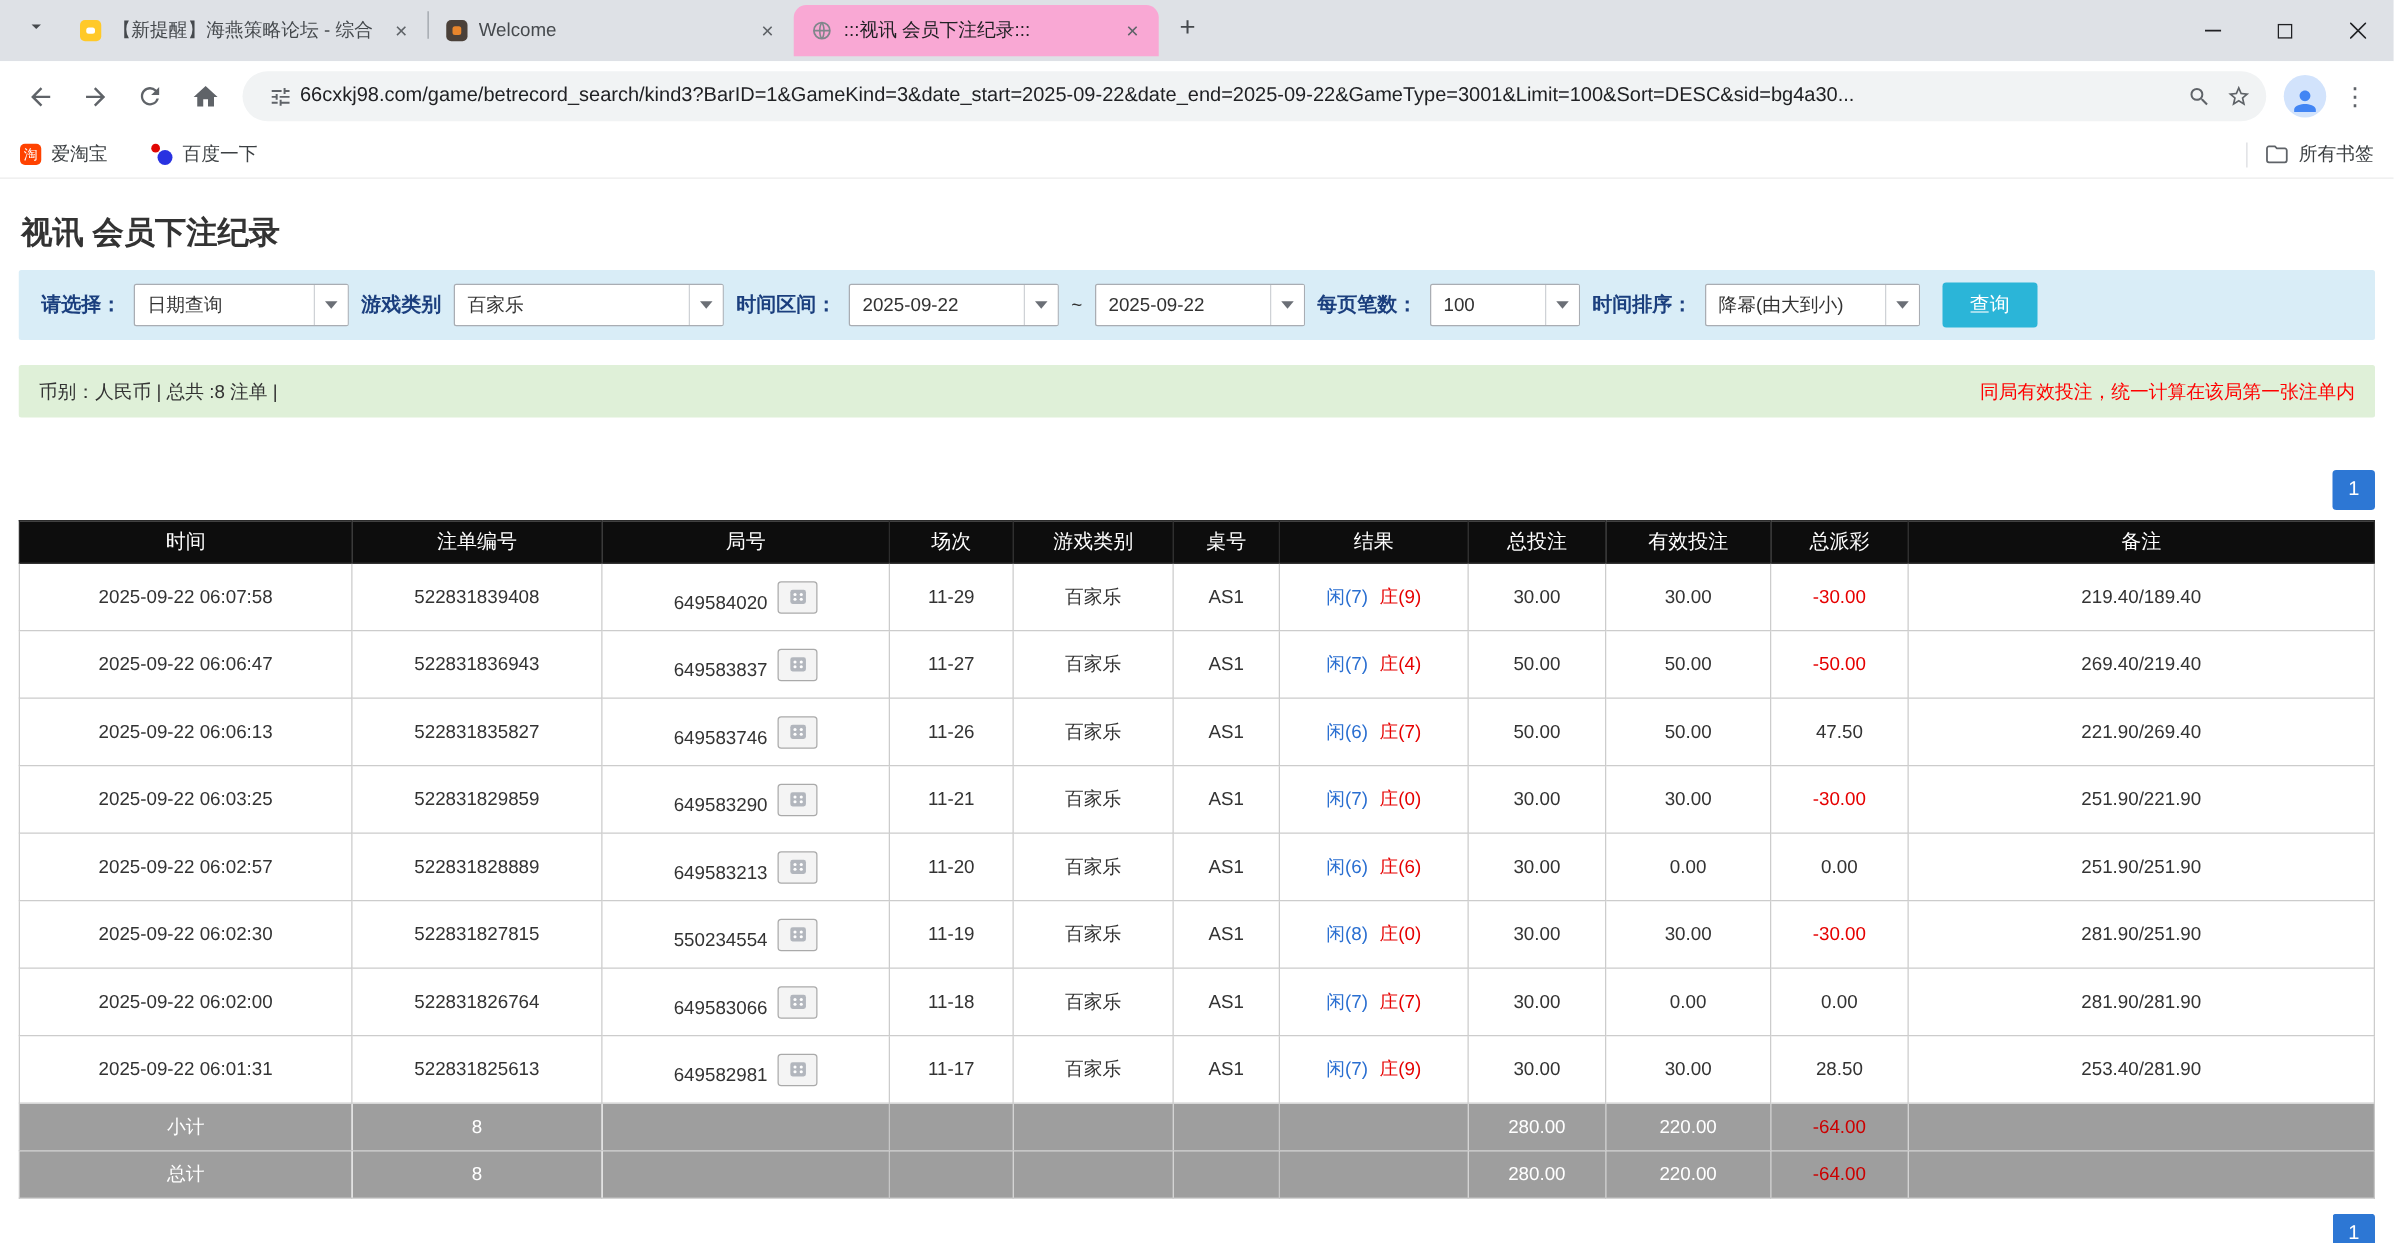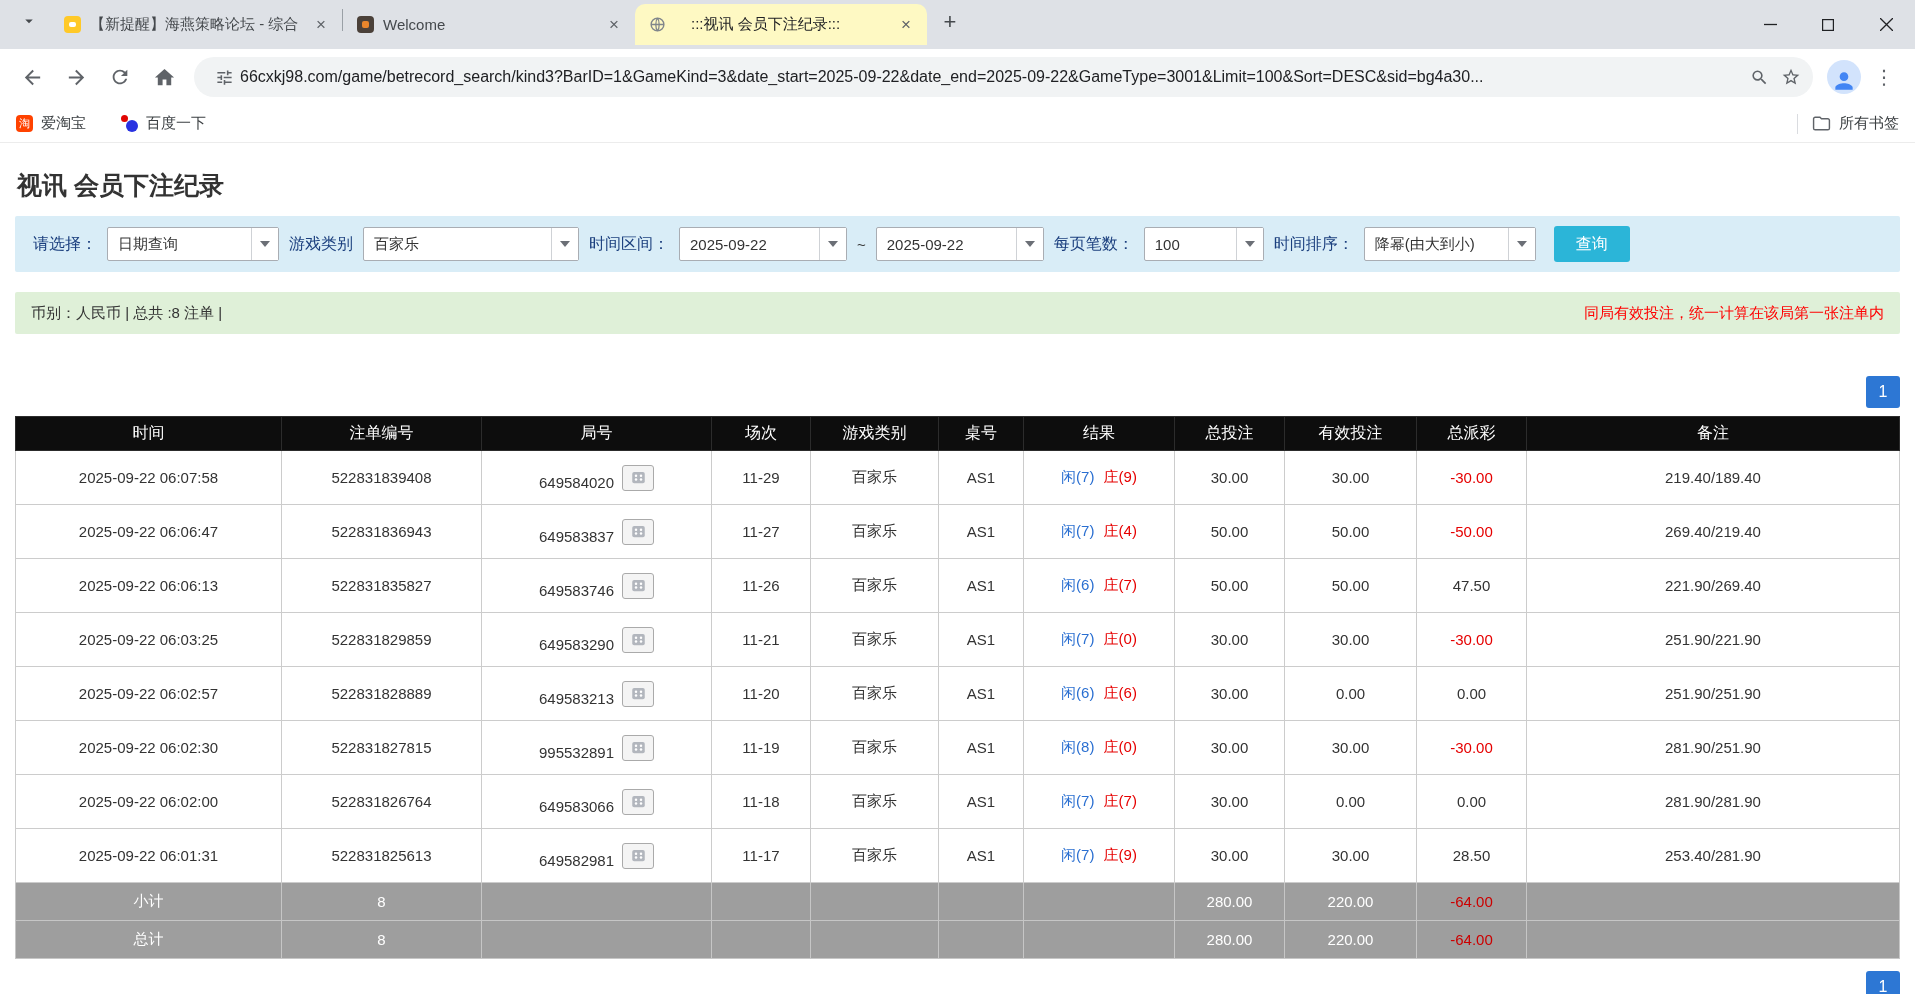--- a/index.html
+++ b/index.html
@@ -5,21 +5,21 @@
   * { margin:0; padding:0; box-sizing:border-box; }
   html,body { width:1915px; height:994px; overflow:hidden; background:#fff;
     font-family:"Liberation Sans","DejaVu Sans",sans-serif; }
 
   
   .tab-strip { height:49px; background:#dee1e6; display:flex; align-items:center; padding-left:6px; }
   .tab-search { width:34px; height:34px; margin:0 4px 7px 6px; border:none; background:transparent;
     border-radius:50%; display:flex; align-items:center; justify-content:center; cursor:pointer; }
   .tab { height:41px; display:flex; align-items:center; padding:0 10px 0 14px; width:292px;
     color:#45494d; font-size:15px; cursor:pointer; }
-  .tab.active { background:#fef9c3; border-radius:10px 10px 0 0; color:#202124;gap:16px; }
+  .tab.active { background:#f9a8d4; border-radius:10px 10px 0 0; color:#202124; }
   .tab-title { flex:1; white-space:nowrap; overflow:hidden; text-overflow:ellipsis; margin:0 6px 0 9px; }
   .tab-close { width:22px; height:22px; border-radius:50%; display:flex; align-items:center; justify-content:center;
     font-size:17px; color:#5f6368; flex:none; }
   .tab-sep { width:1px; height:22px; background:#9aa0a6; margin-bottom:10px; }
   .favicon { width:17px; height:17px; flex:none; display:flex; align-items:center; justify-content:center; }
   .fav-forum { background:#ffc928; border-radius:4px; position:relative; }
   .fav-forum::after { content:""; width:7px; height:5px; background:#fff; border-radius:2px; }
   .fav-welcome { background:#4a4039; border-radius:4px; position:relative; }
   .fav-welcome::after { content:""; width:7px; height:7px; background:#e8852c; border-radius:2px; }
   .new-tab { width:34px; height:34px; margin:0 0 6px 6px; border:none; background:transparent; color:#45494d;
@@ -56,21 +56,21 @@
     border-radius:50%; }
   .ico-baidu::after { content:""; position:absolute; right:0; bottom:0; width:12px; height:12px; background:#2932e1;
     border-radius:50%; }
 
   
   .page { padding:0 15px; position:relative; }
   .page-title { font-size:25px; font-weight:600; color:#333; margin:26px 0 14px 2px; }
 
   .filter-bar { background:#d9edf7; height:56px; display:flex; align-items:center; padding:0 18px; gap:10px;
     border-radius:2px; }
-  .f-label { color:#1b3f7e; font-weight:normal; font-size:16px; white-space:nowrap; }
+  .f-label { color:#1b3f7e; font-weight:bold; font-size:16px; white-space:nowrap; }
   .tilde { color:#333; font-size:15px; }
   .combo { display:inline-flex; height:34px; background:#fff; border:1px solid #a9adb3; border-radius:2px;
     align-items:stretch; cursor:pointer; flex:none; }
   .combo-text { flex:1; display:flex; align-items:center; padding:0 10px; font-size:15px; color:#333;
     white-space:nowrap; overflow:hidden; }
   .combo-btn { width:27px; border:none; border-left:1px solid #cfd2d6; background:#fff; display:flex;
     align-items:center; justify-content:center; cursor:pointer; }
   .caret { width:0; height:0; border-left:5px solid transparent; border-right:5px solid transparent;
     border-top:6px solid #6b6f76; }
   .w-qtype{width:172px} .w-game{width:216px} .w-date{width:168px} .w-pp{width:120px} .w-sort{width:172px}
@@ -466,21 +466,21 @@
     <td>0.00</td>
     <td class="payout">0.00</td>
     <td>251.90/251.90</td>
   </tr>
 
   <tr>
     <td>2025-09-22 06:02:30</td>
     <td>522831827815</td>
     <td>
       <span class="round-cell">
-        <span>995532891</span>
+        <span>550234554</span>
         <button class="dice-btn">
           <svg width="17" height="15" viewBox="0 0 24 24">
                     <rect x="2" y="3" width="20" height="18" rx="3" fill="#b2b6bd"></rect>
                     <circle cx="8" cy="9" r="2" fill="#fff"></circle>
                     <circle cx="16" cy="9" r="2" fill="#fff"></circle>
                     <circle cx="8" cy="15" r="2" fill="#fff"></circle>
                     <circle cx="16" cy="15" r="2" fill="#fff"></circle>
                   </svg>
         </button>
       </span>

